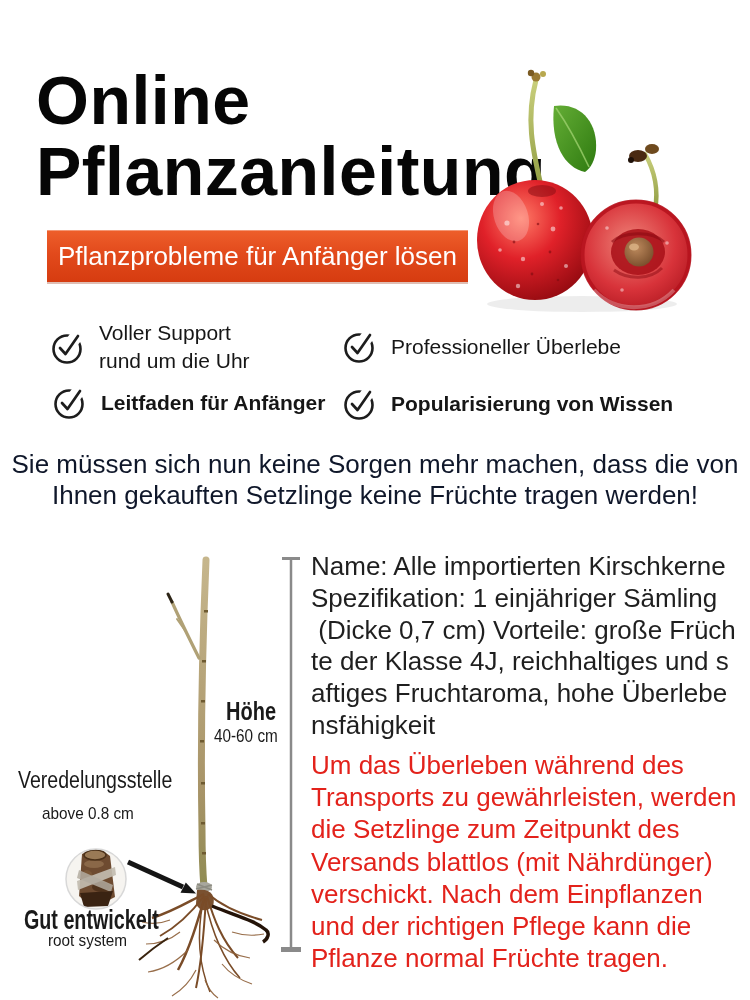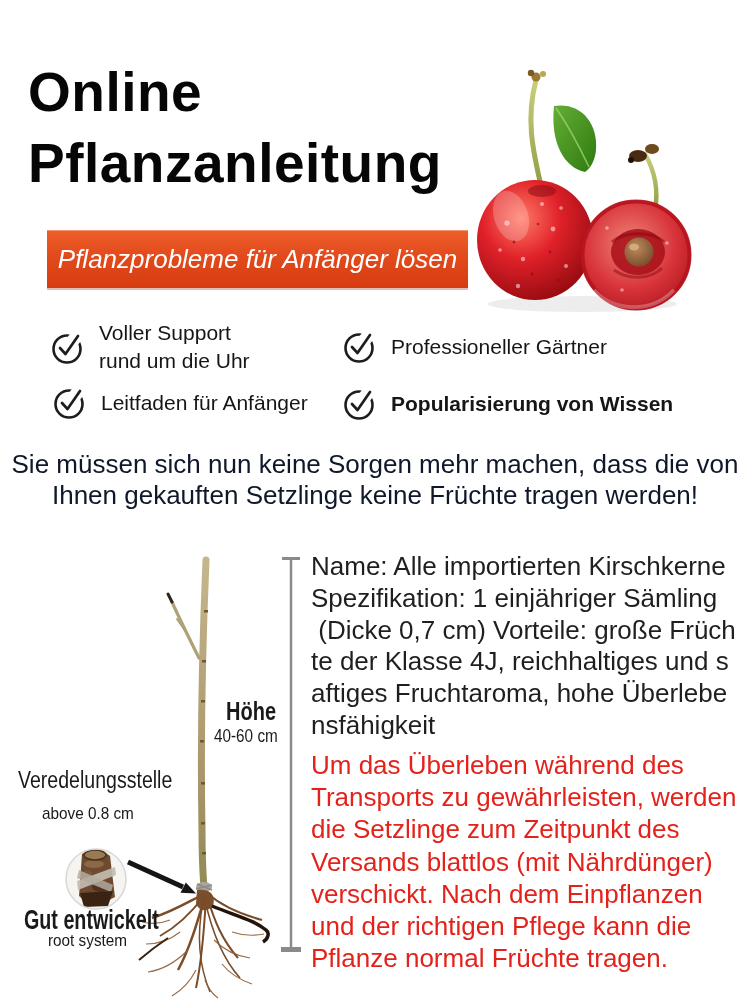--- a/index.html
+++ b/index.html
@@ -2,32 +2,32 @@
 <html style="--banner_orange: #e24a1c; --note_red: #e3221b; --text_black: #151515; --measure_gray: #8a8a8a;"><head>
 <meta charset="utf-8">
 <style>
   html,body{margin:0;padding:0;background:#fff;}
   body{width:750px;height:1000px;overflow:hidden;
        font-family:"Liberation Sans","DejaVu Sans",sans-serif;}
   .page{position:relative;width:750px;height:1000px;background:#ffffff;}
   .abs{position:absolute;}
   .preline{white-space:pre-line;}
 
-  .title{left:28px;top:57px;margin:0;font-size:55px;font-weight:bold;
+  .title{left:28px;top:57px;margin:8px;font-size:68px;font-weight:bold;
          line-height:71px;letter-spacing:.5px;color:#060606;}
 
-  .banner{left:47px;top:230px;width:421px;height:58px;
+  .banner{left:47px;top:230px;width:421px;height:52px;
           background:linear-gradient(180deg,#ee5f2b 0%,var(--banner_orange,#e24a1c) 45%,#d63c10 100%);
           color:#ffffff;font-size:26px;display:flex;align-items:center;justify-content:center;
-          box-shadow:inset 0 1px 0 rgba(255,255,255,.35),0 2px 0 rgba(150,40,5,.30);font-style:italic;}
+          box-shadow:inset 0 1px 0 rgba(255,255,255,.35),0 2px 0 rgba(150,40,5,.30);}
 
   .feature{display:flex;align-items:center;gap:13px;font-size:21px;line-height:28px;color:#161616;}
   .f1{left:50px;top:319px;}
   .f2{left:342px;top:328px;}
-  .f3{left:52px;top:384px;}
+  .f3{left:52px;top:384px;font-weight:bold;}
   .f4{left:342px;top:385px;font-weight:bold;}
   .chk{width:36px;height:37px;flex:0 0 auto;}
 
   .intro{left:0;top:449px;width:750px;text-align:center;
          font-size:26px;line-height:31px;color:#0f172a;}
 
   .spec{left:311px;top:551px;width:442px;font-size:26px;line-height:31.8px;color:#1f1f1f;}
   .note{left:311px;top:749px;width:442px;font-size:26px;line-height:32.2px;
         color:var(--note_red,#e3221b);}
 
@@ -132,21 +132,21 @@
     </svg>
     <span class="preline">Voller Support
 rund um die Uhr</span>
   </div>
   <div class="abs feature f2">
     <svg class="chk" viewBox="0 0 36 37">
       <circle cx="17" cy="20" r="13.5" fill="none" stroke="#1d1d1d" stroke-width="2.6"></circle>
       <rect x="20" y="2" width="13" height="11" fill="#ffffff" transform="rotate(38 26 7)"></rect>
       <path d="M 10,19 L 15.5,25 L 28,7" fill="none" stroke="#1d1d1d" stroke-width="2.7" stroke-linecap="round" stroke-linejoin="round"></path>
     </svg>
-    <span>Professioneller Gärtner</span>
+    <span>Professioneller Überlebe</span>
   </div>
   <div class="abs feature f3">
     <svg class="chk" viewBox="0 0 36 37">
       <circle cx="17" cy="20" r="13.5" fill="none" stroke="#1d1d1d" stroke-width="2.6"></circle>
       <rect x="20" y="2" width="13" height="11" fill="#ffffff" transform="rotate(38 26 7)"></rect>
       <path d="M 10,19 L 15.5,25 L 28,7" fill="none" stroke="#1d1d1d" stroke-width="2.7" stroke-linecap="round" stroke-linejoin="round"></path>
     </svg>
     <span>Leitfaden für Anfänger</span>
   </div>
   <div class="abs feature f4">

